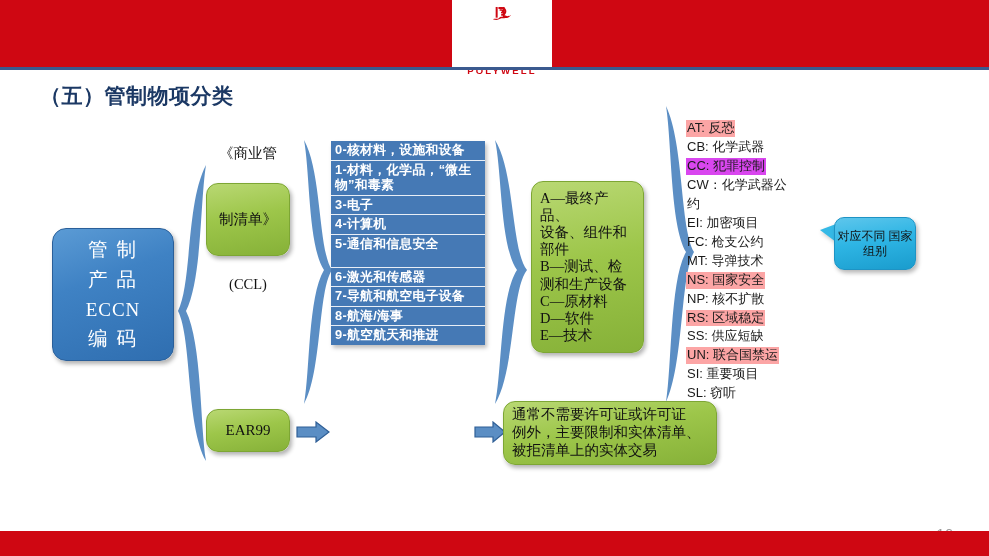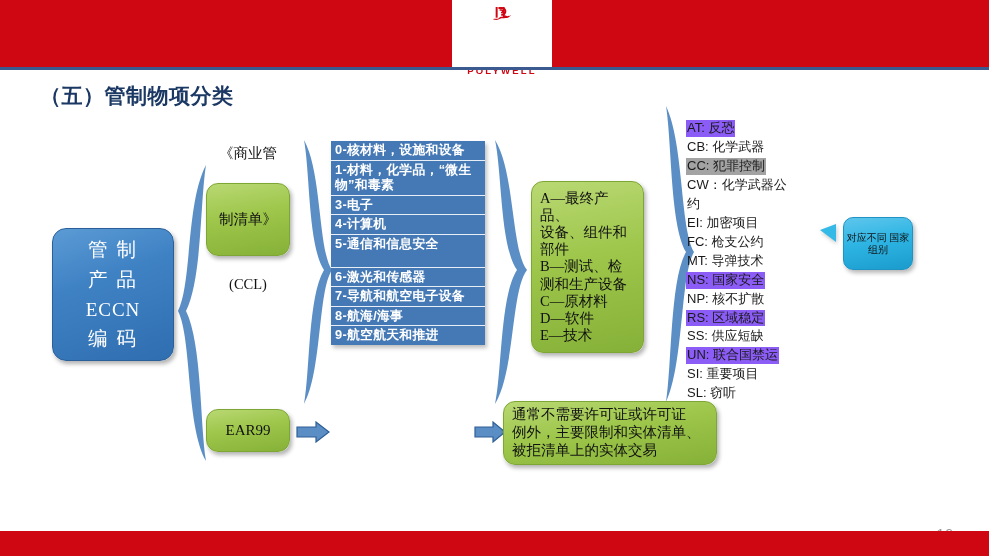--- a/index.html
+++ b/index.html
@@ -175,35 +175,35 @@
   }
   .code-item {
     font-size: 13px;
     color: #1a1a1a;
     line-height: 1.305;
     white-space: nowrap;
     display: inline-block;
     padding: 0 1px;
   }
   .code-row { display: block; }
-  .hl-yellow { background: #8b5cf6; }
-  .hl-cyan   { background: #a3a3a3; }
+  .hl-yellow { background: #fca5a5; }
+  .hl-cyan   { background: #d946ef; }
 
   
   .callout {
     position: absolute; left: 834px; top: 217px;
-    width: 70px; height: 53px;
+    width: 82px; height: 53px;
     background: linear-gradient(170deg,#5ec6ec 0%,#2eb5e4 45%,#1a9ccd 100%);
     border: 1px solid #1e93c4;
     border-radius: 10px;
     box-shadow: 2px 3px 4px rgba(0,0,0,0.28);
     display: flex; align-items: center; justify-content: center;
     font-family: "Liberation Serif", serif;
-    font-size: 10px; color: #111;
-    text-align: center; line-height: 1.2; margin-left: 9px;
+    font-size: 12px; color: #111;
+    text-align: center; line-height: 1.2;
   }
   .callout-tail {
     position: absolute; left: 820px; top: 224px;
     width: 0; height: 0;
     border-top: 6px solid transparent;
     border-bottom: 12px solid transparent;
     border-right: 16px solid #35b9e6;
     filter: drop-shadow(1px 2px 2px rgba(0,0,0,0.22));
   }
 

